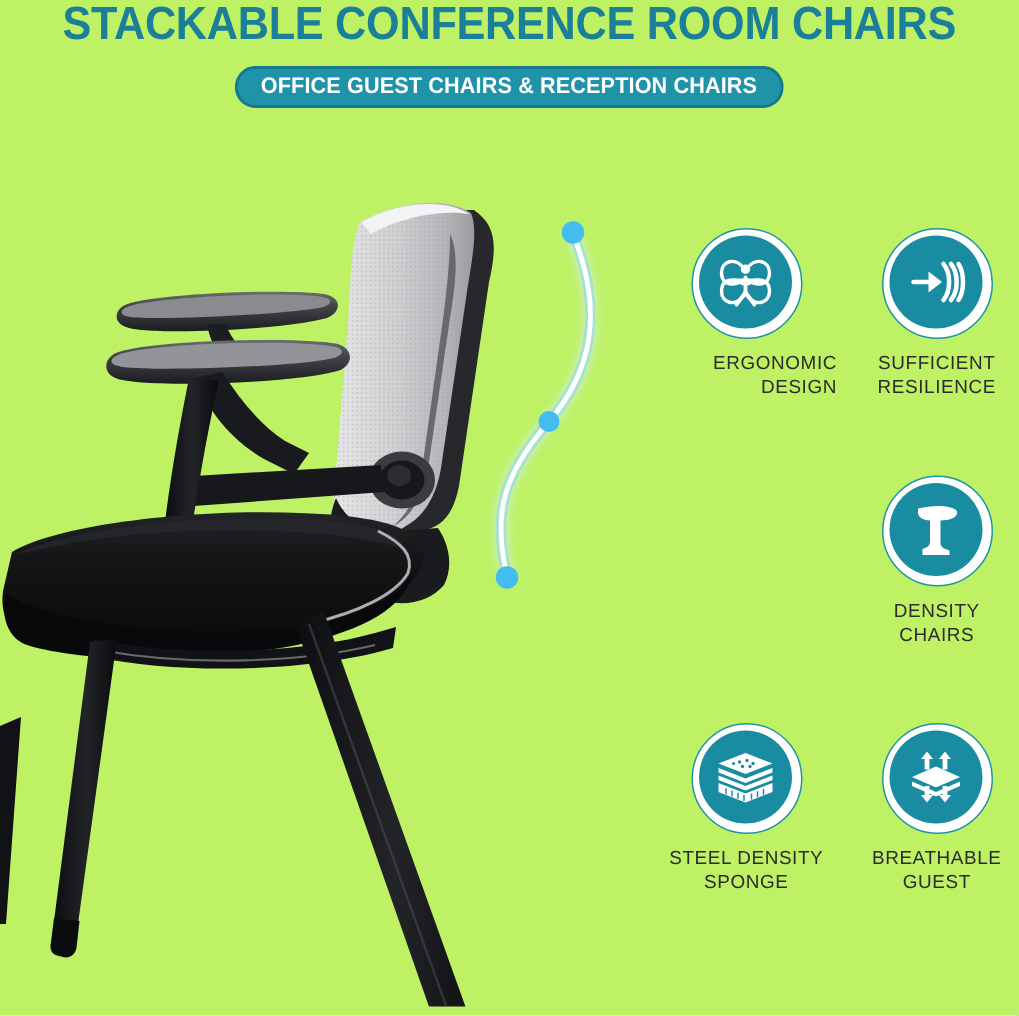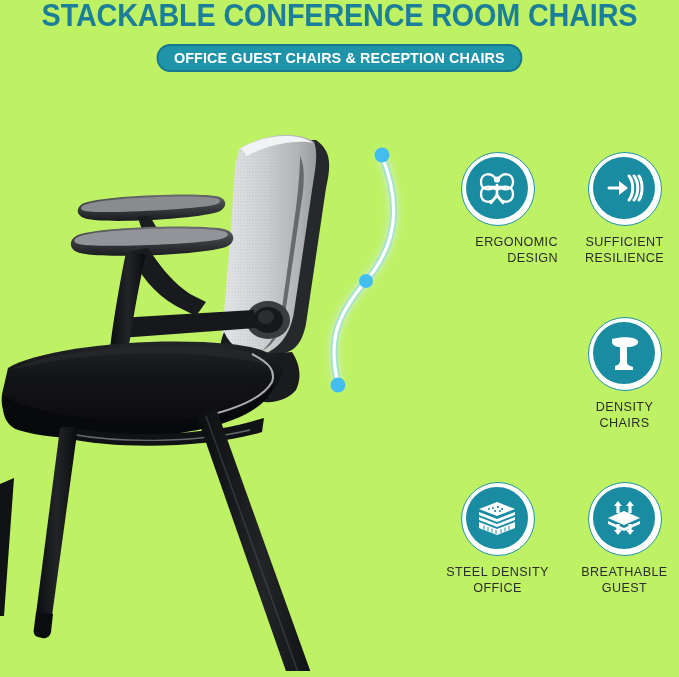--- a/index.html
+++ b/index.html
@@ -303,21 +303,21 @@
               <line x1="17" y1="32.5" x2="17" y2="36.5"></line>
               <line x1="21" y1="34" x2="21" y2="38"></line>
               <line x1="26" y1="33" x2="26" y2="37"></line>
               <line x1="30" y1="31.5" x2="30" y2="35.5"></line>
               <line x1="34" y1="30" x2="34" y2="34"></line>
             </g>
           </svg>
         </div>
       </div>
       <div class="flabel">
-        <span>STEEL DENSITY</span><br><span>OFFICE</span>
+        <span>STEEL DENSITY</span><br><span>SPONGE</span>
       </div>
     </div>
 
     <div class="feature" style="left:127px;top:330px;">
       <div class="circle">
         <div class="disc">
           <svg width="44" height="44" viewBox="0 0 44 44">
 
             <g fill="#ffffff">
               <path d="M16,5 L20,10 L17.6,10 L17.6,17 L14.4,17 L14.4,10 L12,10 Z"></path>

